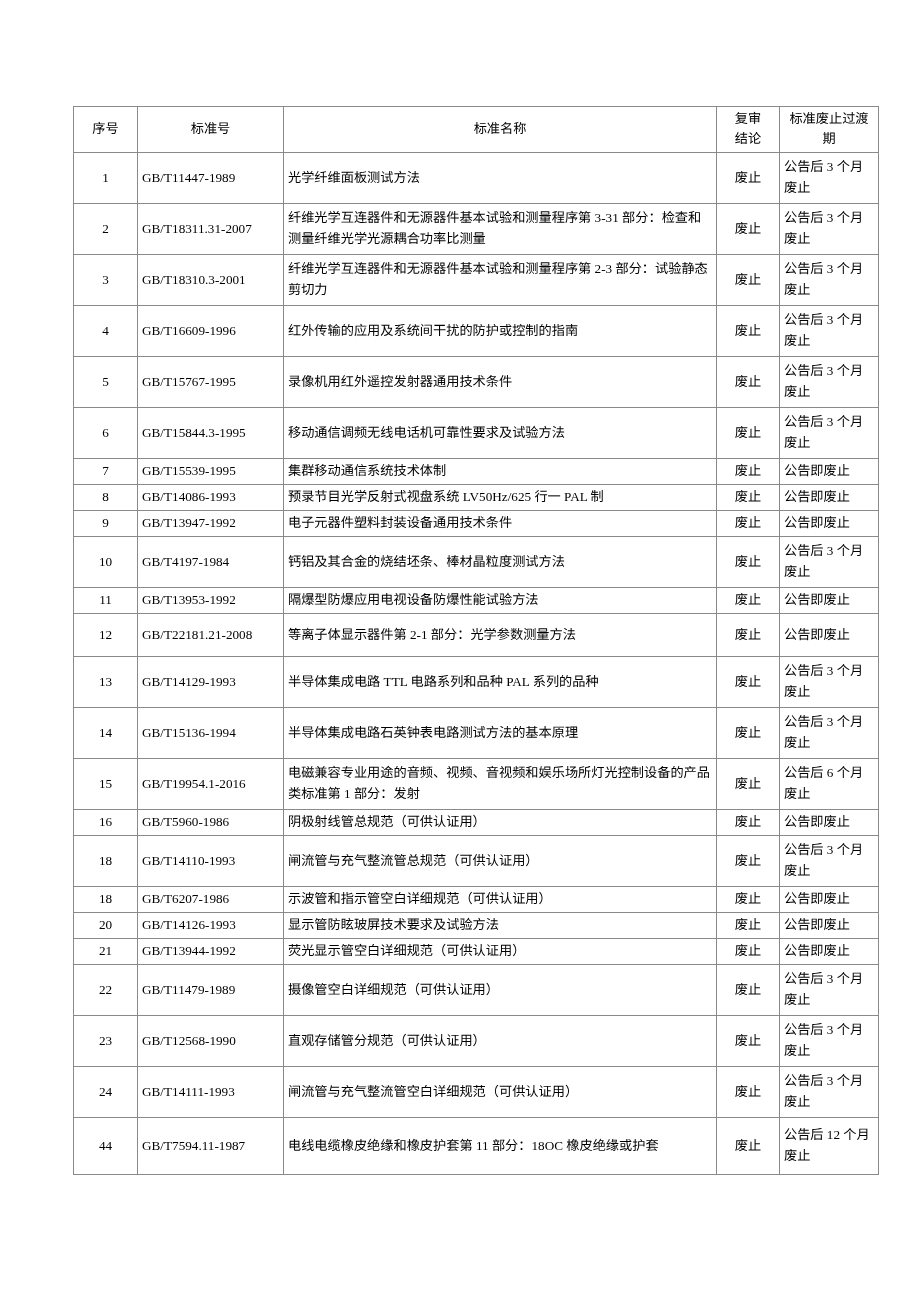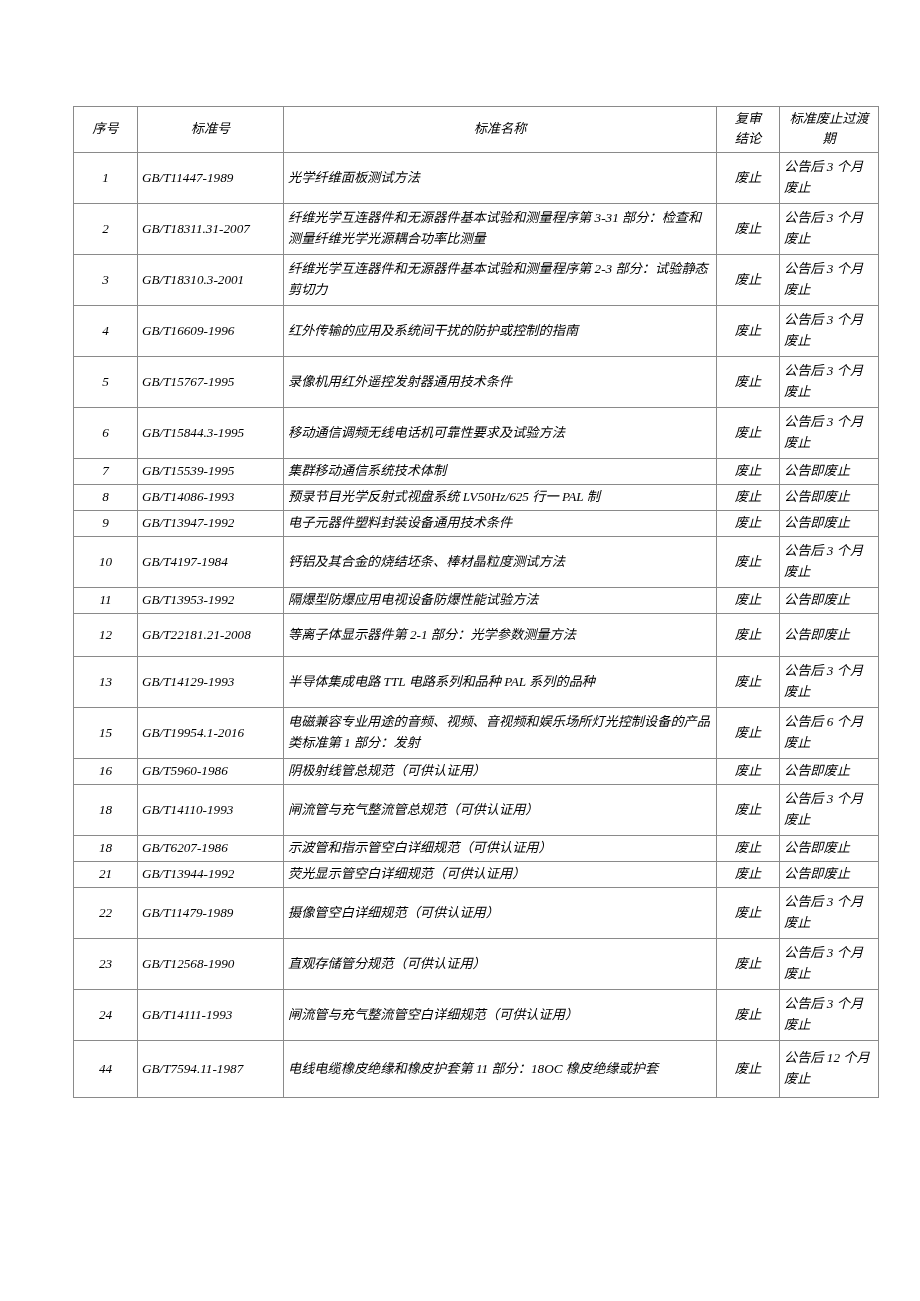--- a/index.html
+++ b/index.html
@@ -17,21 +17,20 @@
     overflow: hidden;
   }
 
   .page {
     position: absolute;
     left: 0;
     top: 0;
     width: 920px;
     height: 1301px;
     background: #fff;
-    font-style: italic;
   }
 
   .table-wrap {
     position: absolute;
     left: 73px;
     top: 106px;
     width: 805px;
   }
 
   table.std-table {
@@ -216,20 +215,27 @@
             <td class="period">公告即废止</td>
           </tr>
           <tr class="h-tall">
             <td class="seq">13</td>
             <td class="code">GB/T14129-1993</td>
             <td class="name">半导体集成电路 TTL 电路系列和品种 PAL 系列的品种</td>
             <td class="concl">废止</td>
             <td class="period">公告后 3 个月废止</td>
           </tr>
           <tr class="h-tall">
+            <td class="seq">14</td>
+            <td class="code">GB/T15136-1994</td>
+            <td class="name">半导体集成电路石英钟表电路测试方法的基本原理</td>
+            <td class="concl">废止</td>
+            <td class="period">公告后 3 个月废止</td>
+          </tr>
+          <tr class="h-tall">
             <td class="seq">15</td>
             <td class="code">GB/T19954.1-2016</td>
             <td class="name">电磁兼容专业用途的音频、视频、音视频和娱乐场所灯光控制设备的产品类标准第 1 部分：发射</td>
             <td class="concl">废止</td>
             <td class="period">公告后 6 个月废止</td>
           </tr>
           <tr class="h-short">
             <td class="seq">16</td>
             <td class="code">GB/T5960-1986</td>
             <td class="name">阴极射线管总规范（可供认证用）</td>
@@ -240,20 +246,27 @@
             <td class="seq">18</td>
             <td class="code">GB/T14110-1993</td>
             <td class="name">闸流管与充气整流管总规范（可供认证用）</td>
             <td class="concl">废止</td>
             <td class="period">公告后 3 个月废止</td>
           </tr>
           <tr class="h-short">
             <td class="seq">18</td>
             <td class="code">GB/T6207-1986</td>
             <td class="name">示波管和指示管空白详细规范（可供认证用）</td>
+            <td class="concl">废止</td>
+            <td class="period">公告即废止</td>
+          </tr>
+          <tr class="h-short">
+            <td class="seq">20</td>
+            <td class="code">GB/T14126-1993</td>
+            <td class="name">显示管防眩玻屏技术要求及试验方法</td>
             <td class="concl">废止</td>
             <td class="period">公告即废止</td>
           </tr>
           <tr class="h-short">
             <td class="seq">21</td>
             <td class="code">GB/T13944-1992</td>
             <td class="name">荧光显示管空白详细规范（可供认证用）</td>
             <td class="concl">废止</td>
             <td class="period">公告即废止</td>
           </tr>

